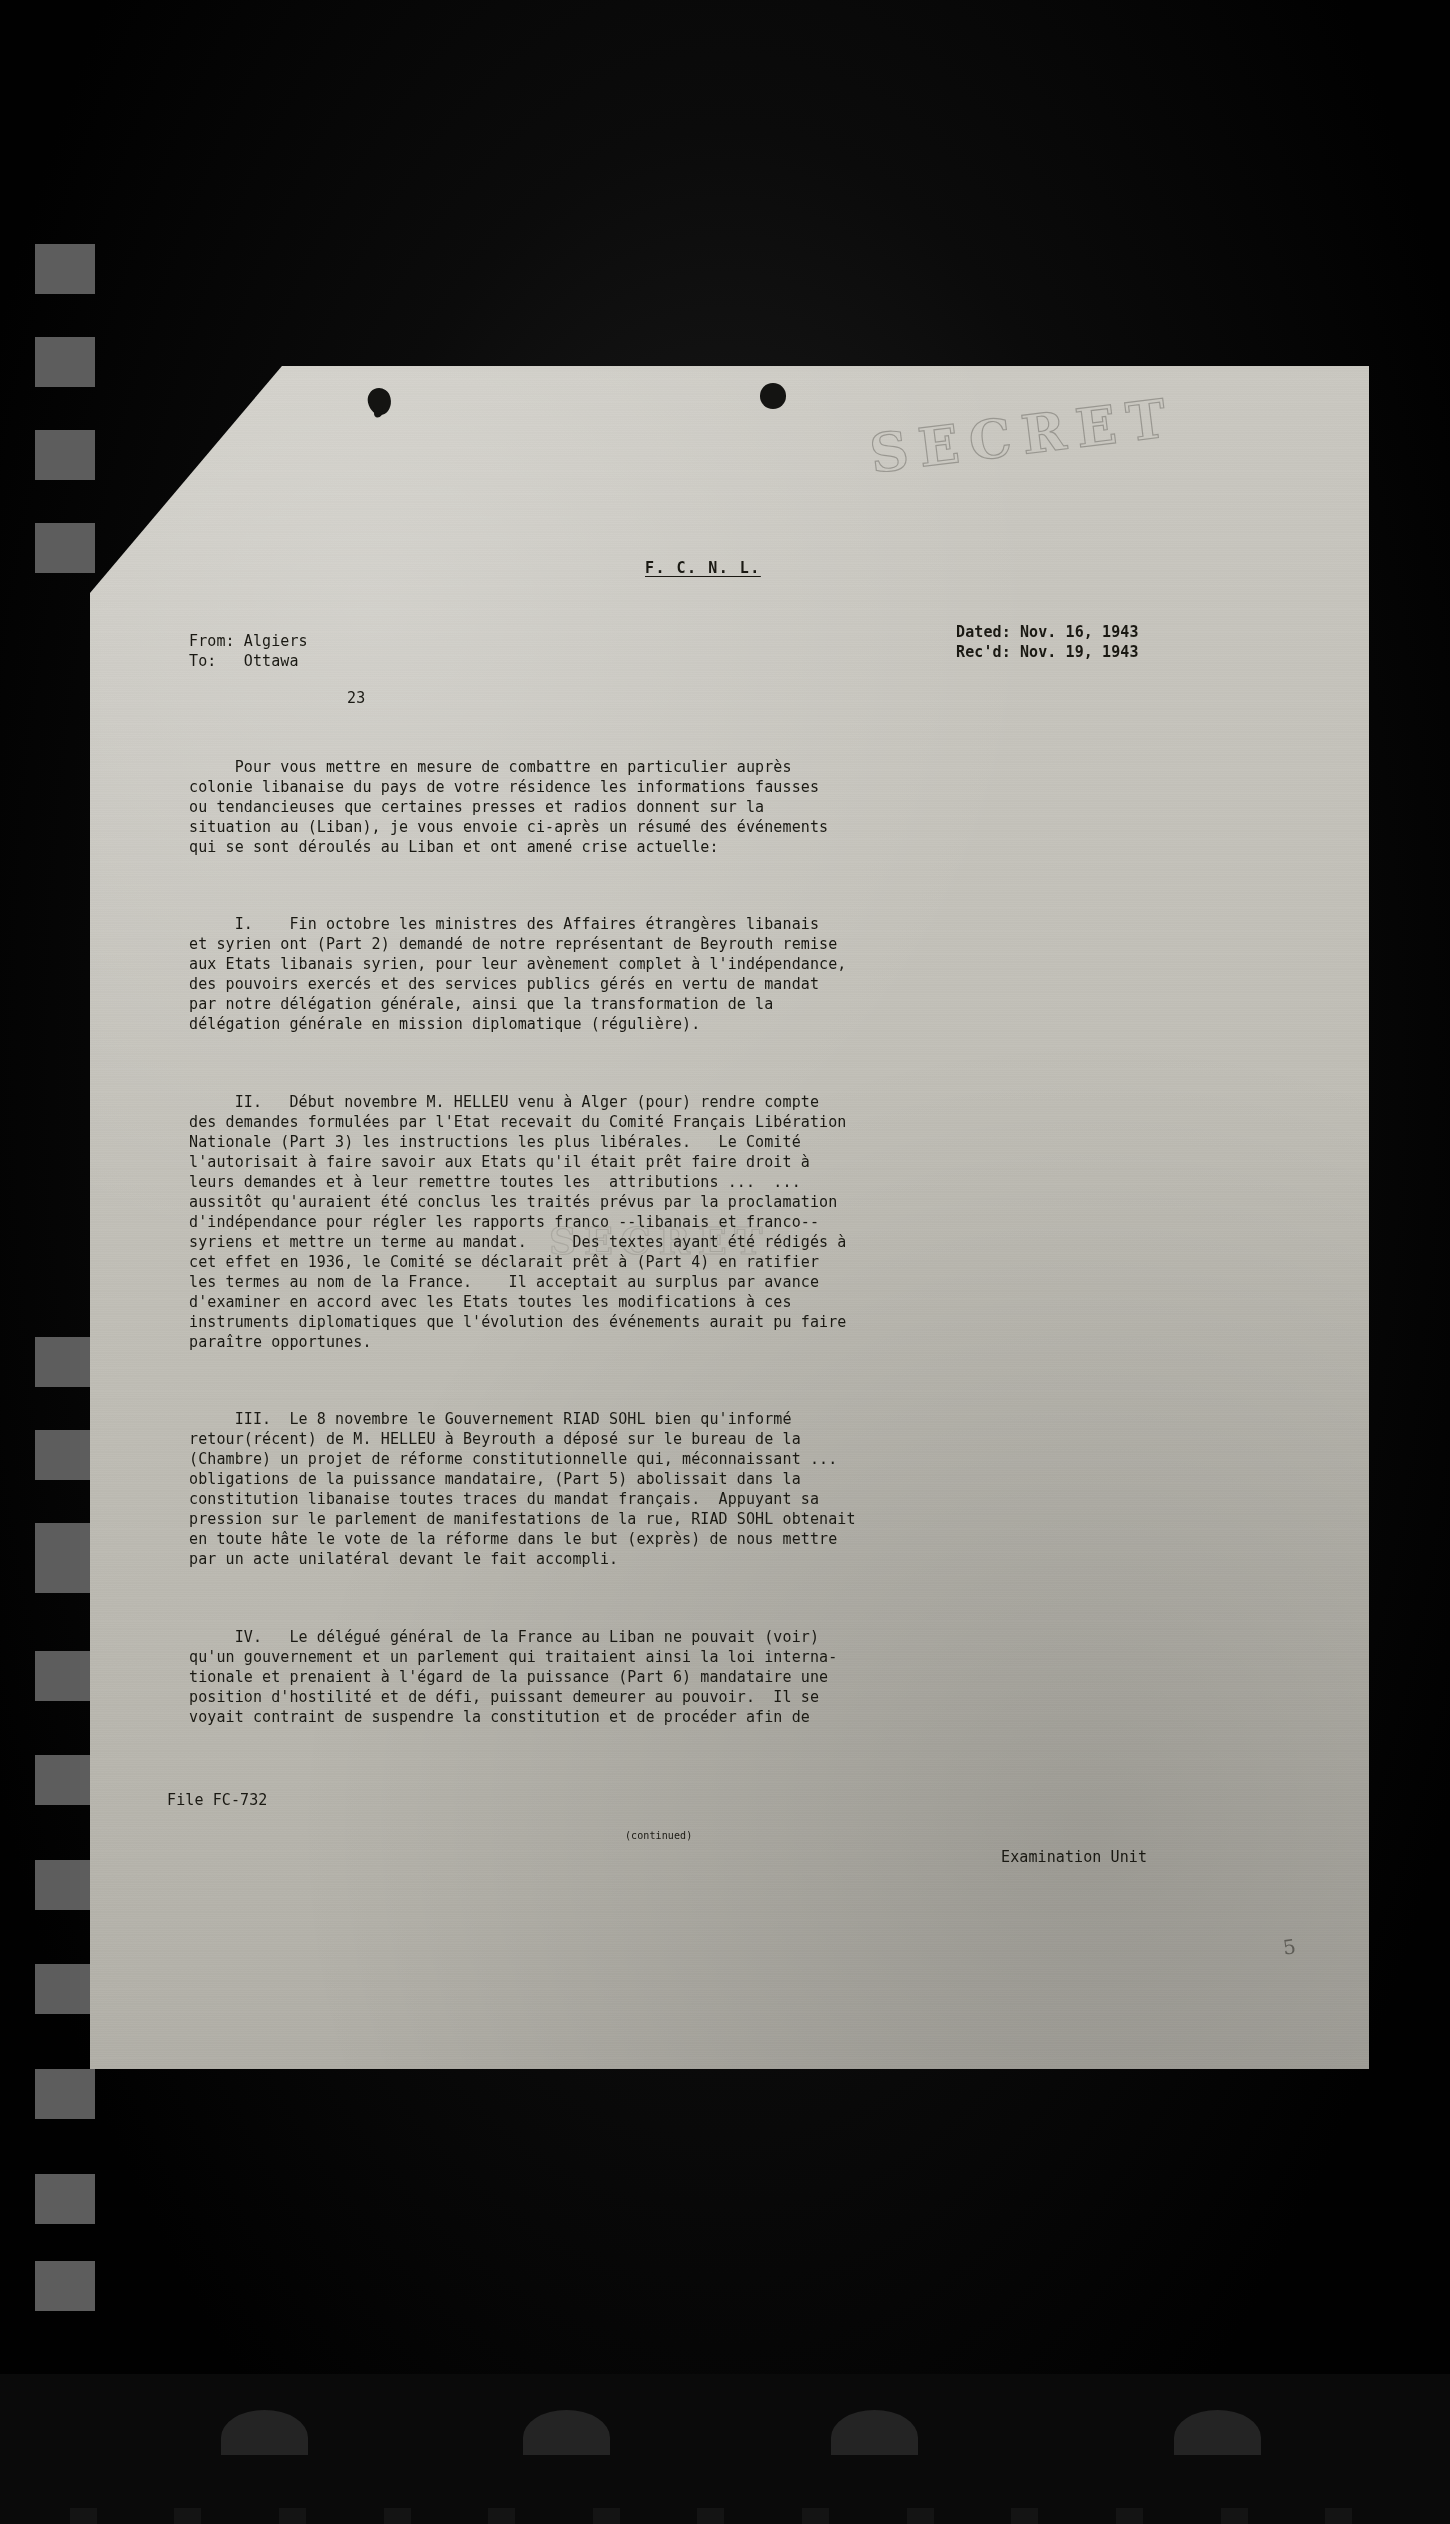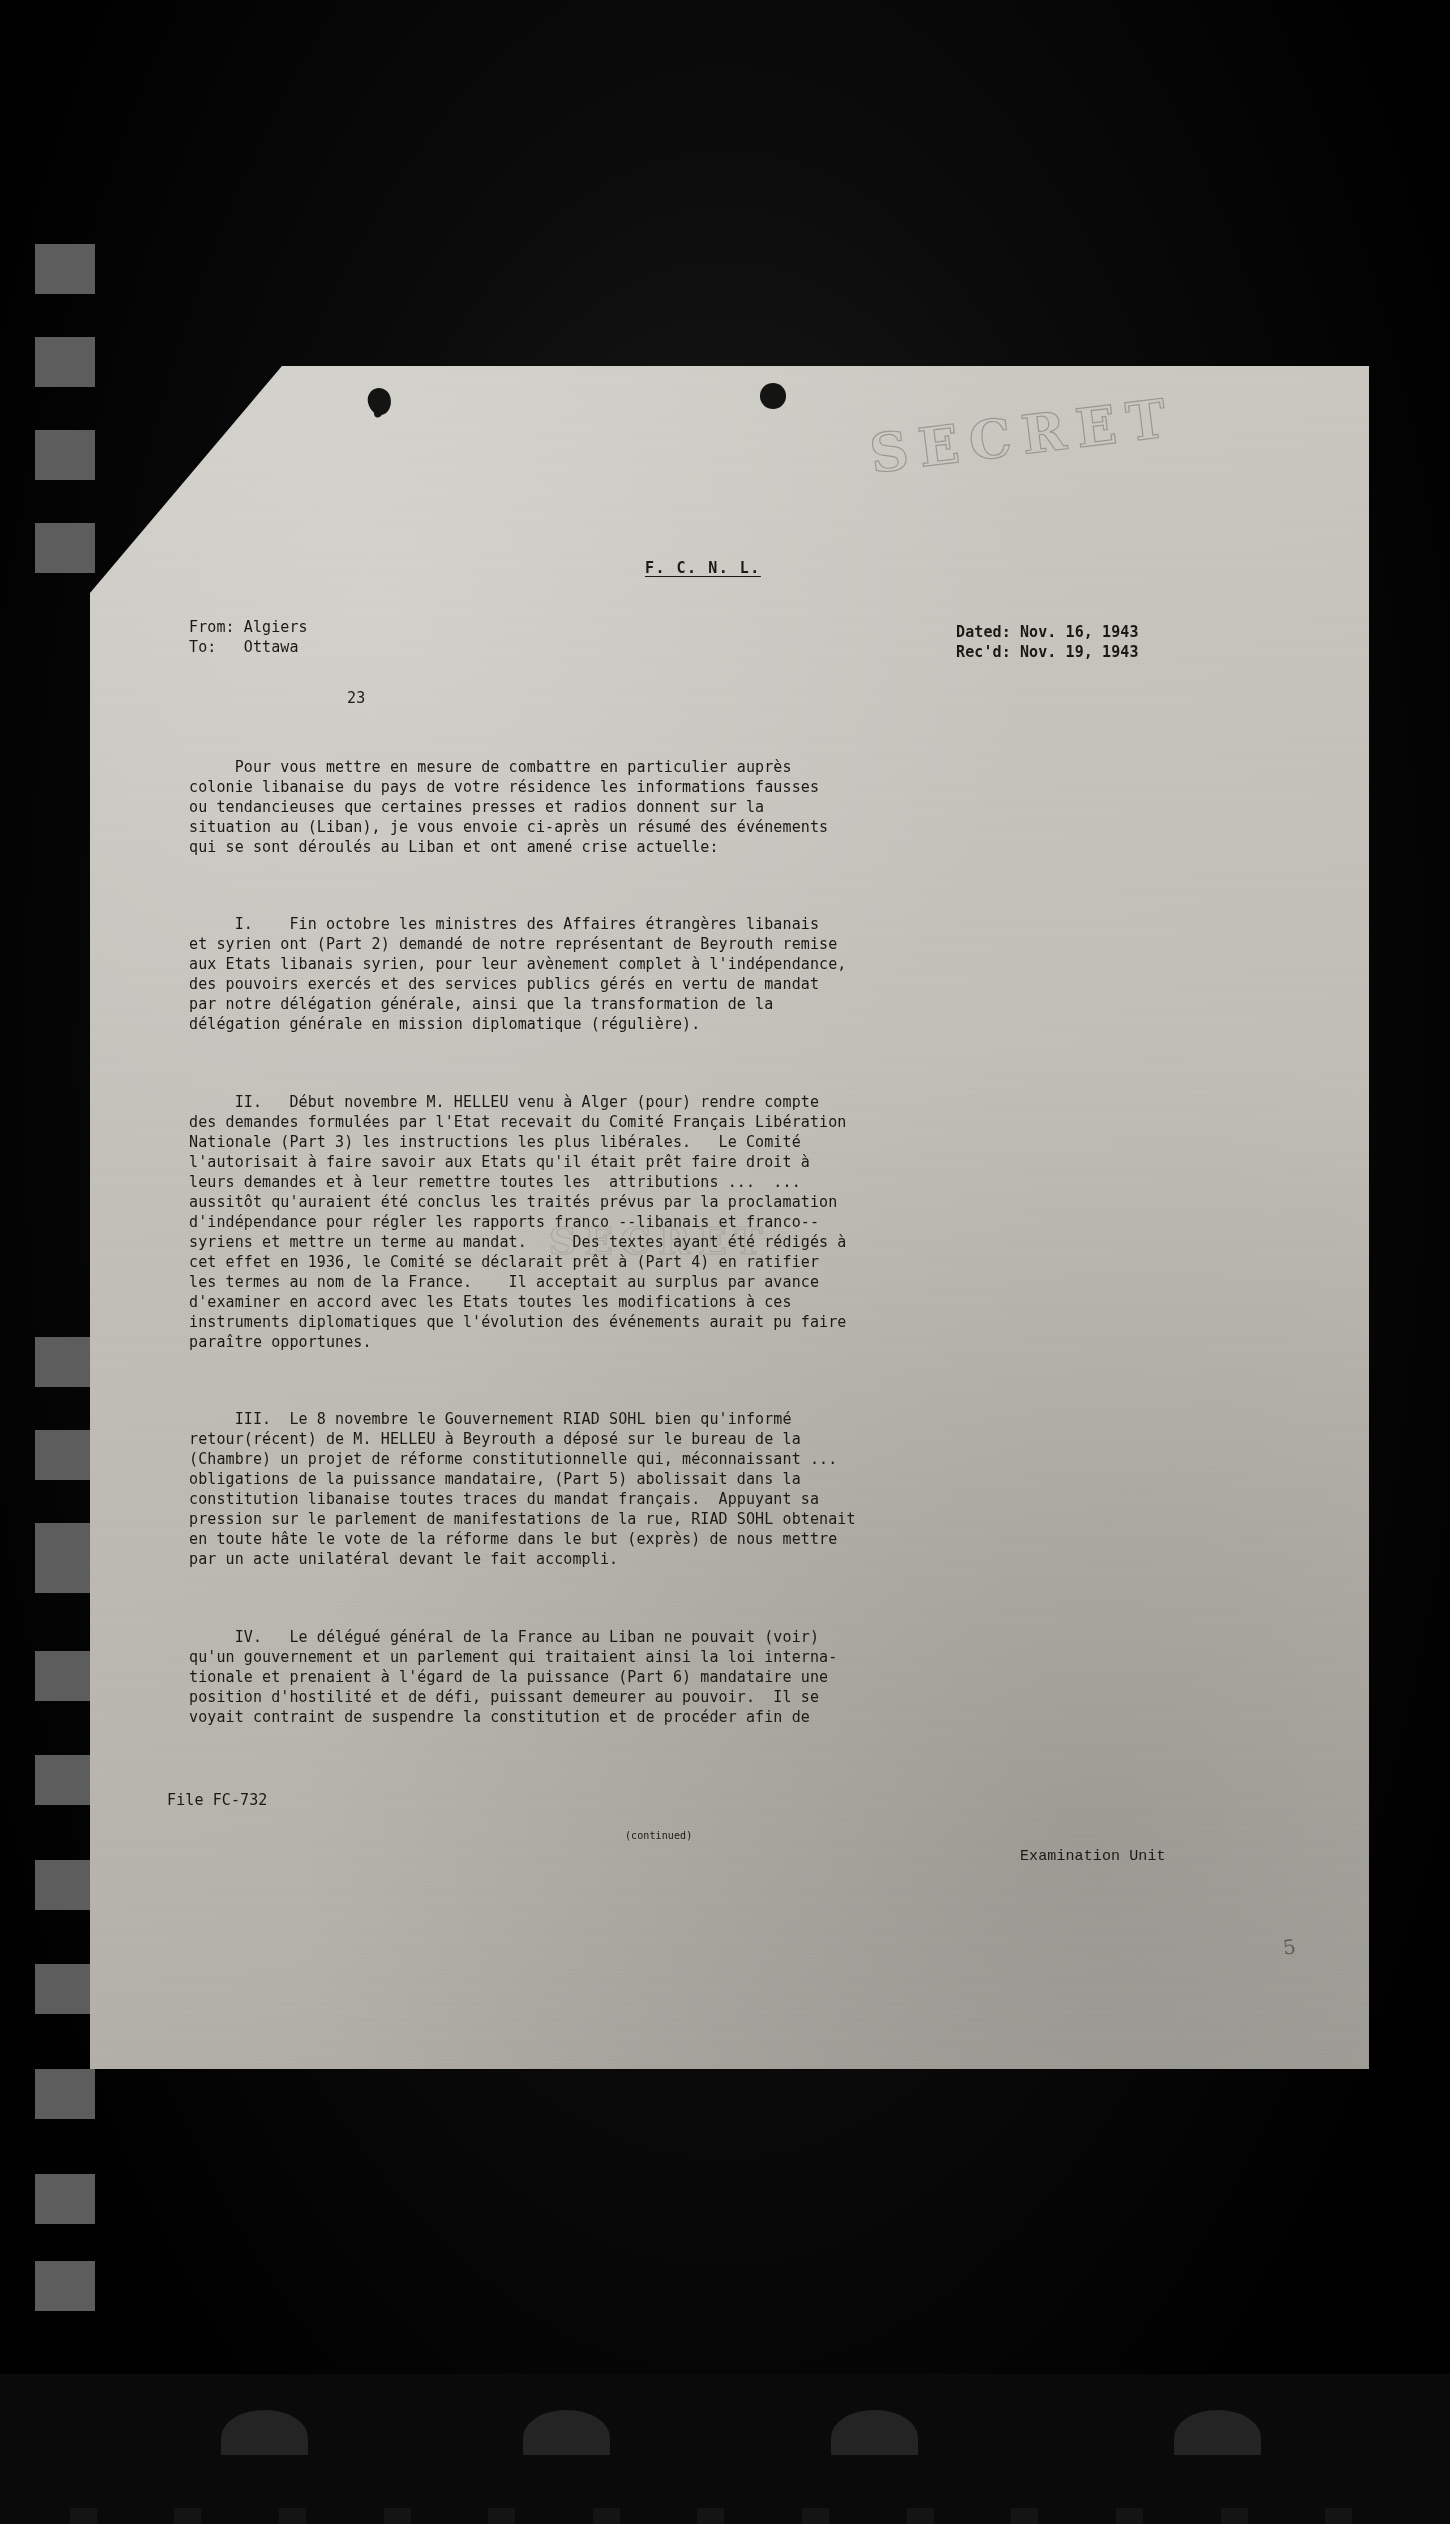--- a/index.html
+++ b/index.html
@@ -166,21 +166,21 @@
     top: 192px;
     font-size: 15px;
     font-weight: 700;
     letter-spacing: 1.5px;
     text-decoration: underline;
     text-underline-offset: 2.9px;
   }
   #from-to-block {
     position: absolute;
     left: 99px;
-    top: 251px;
+    top: 265px;
   }
   #dates-block {
     position: absolute;
     left: 866px;
     top: 256px;
     font-weight: bold;
   }
   #ref-number {
     position: absolute;
     left: 257px;
@@ -203,23 +203,22 @@
     top: 1460px;
     font-size: 10px;
   }
   #file-label {
     position: absolute;
     left: 77px;
     top: 1424px;
   }
   #examination-unit {
     position: absolute;
-    left: 930px;
+    left: 911px;
     top: 1481px;
-    font-family: Liberation Mono, monospace;
   }
   #page-corner-mark {
     position: absolute;
     left: 1193px;
     top: 1569px;
     font-family: "DejaVu Serif", serif;
     font-size: 20px;
     color: rgba(40,38,32,0.55);
     transform: rotate(-8deg);
   }

